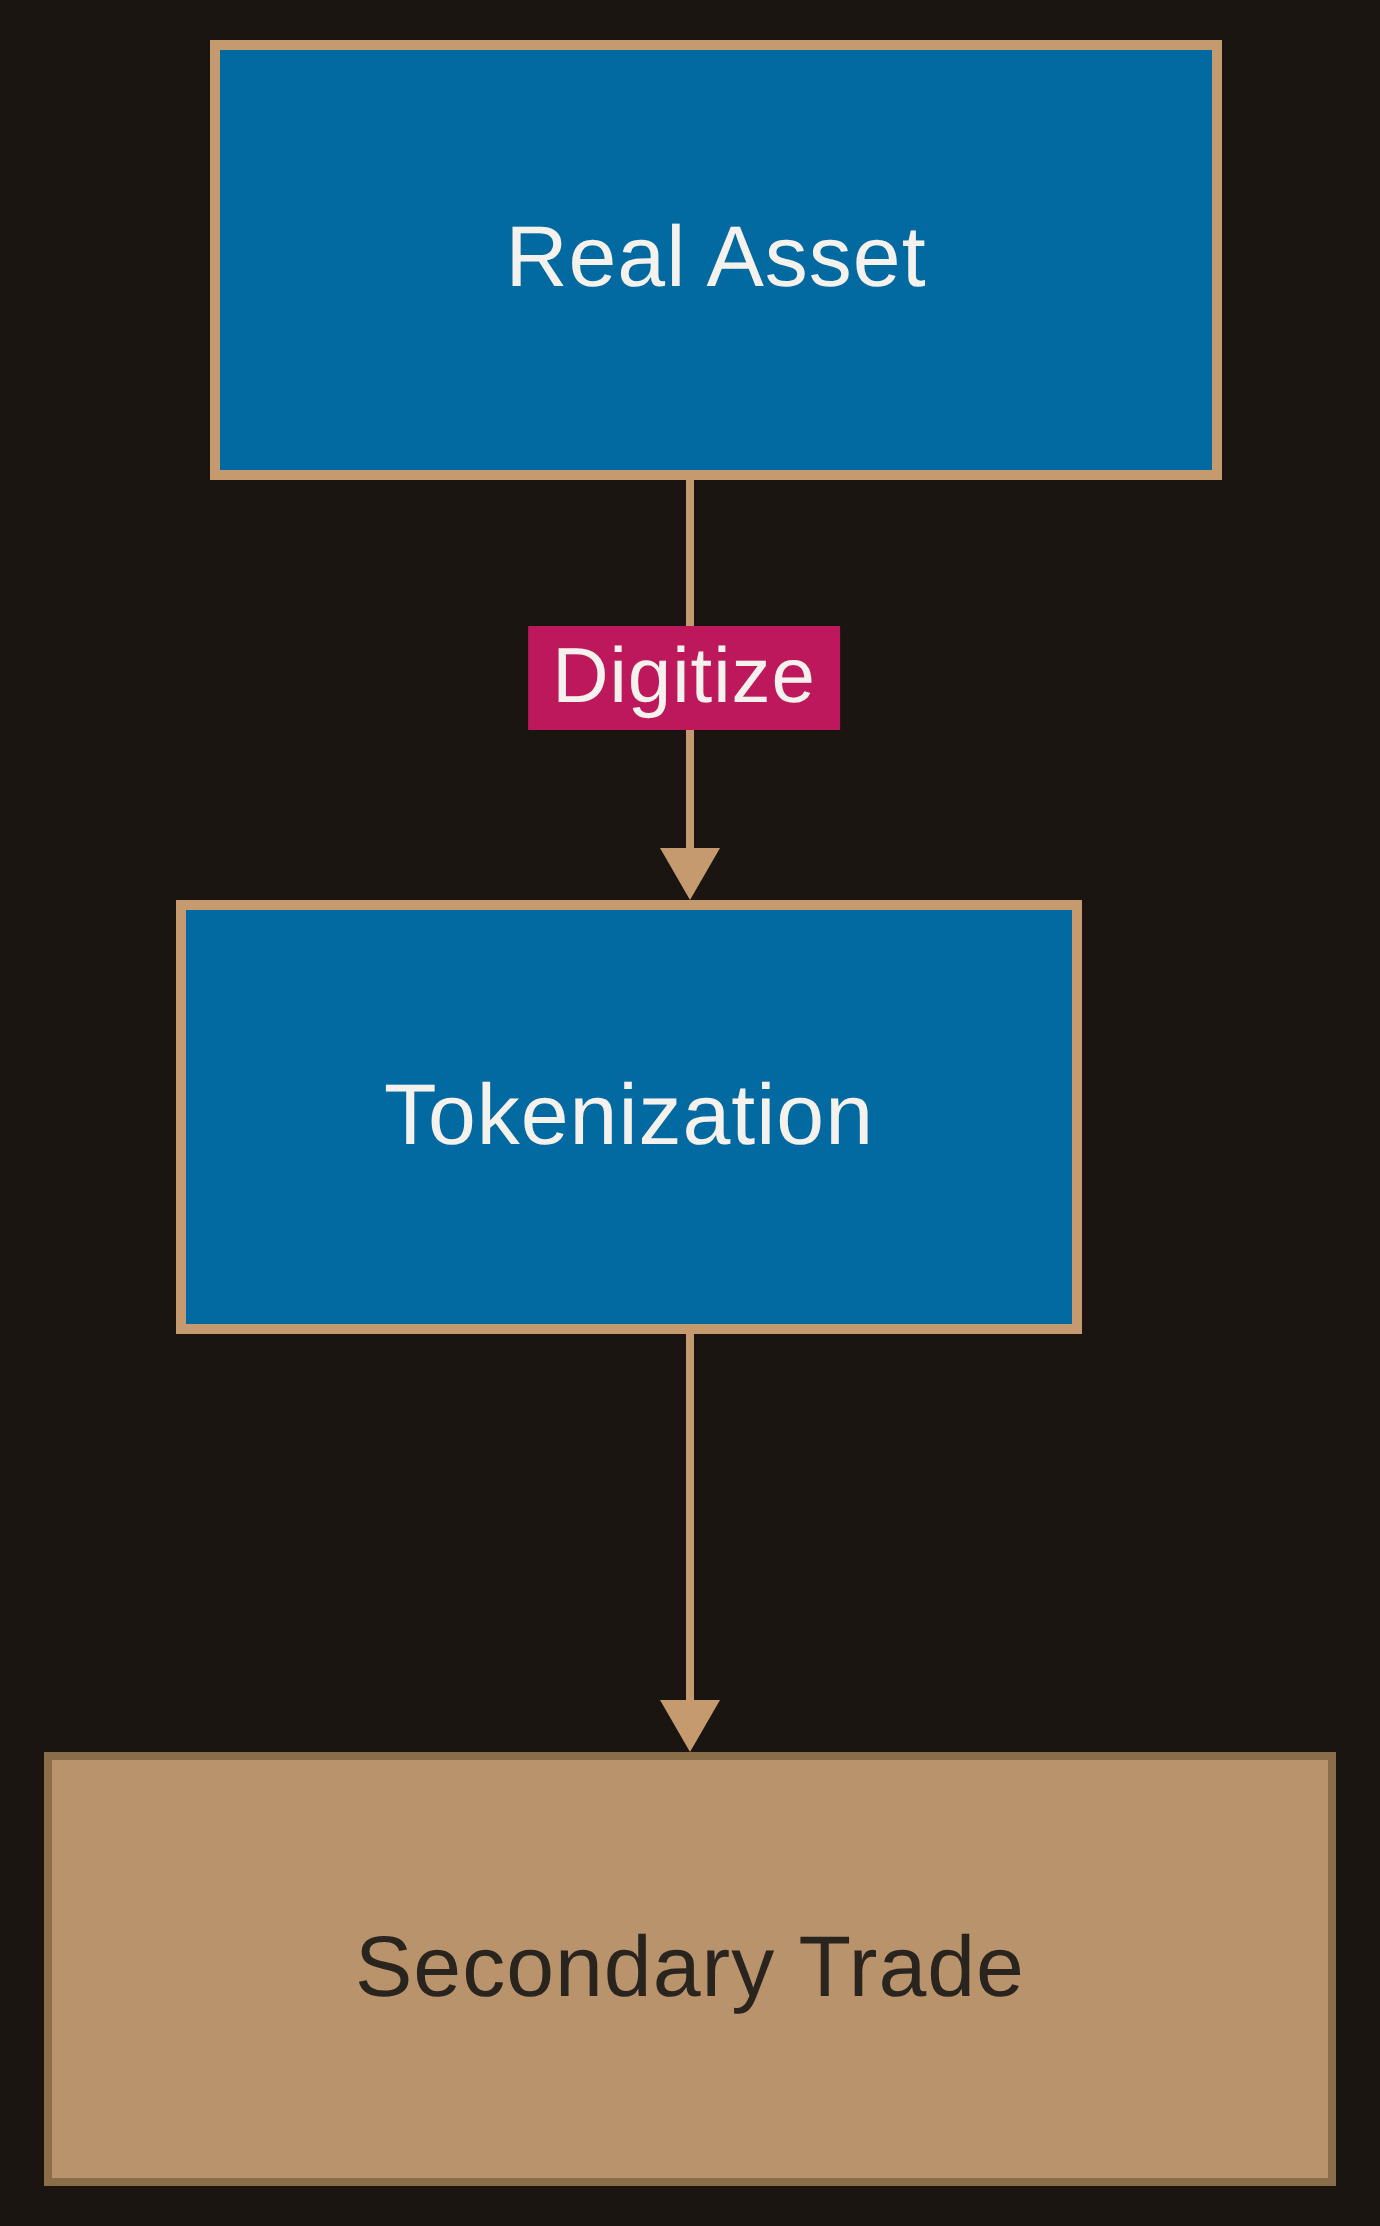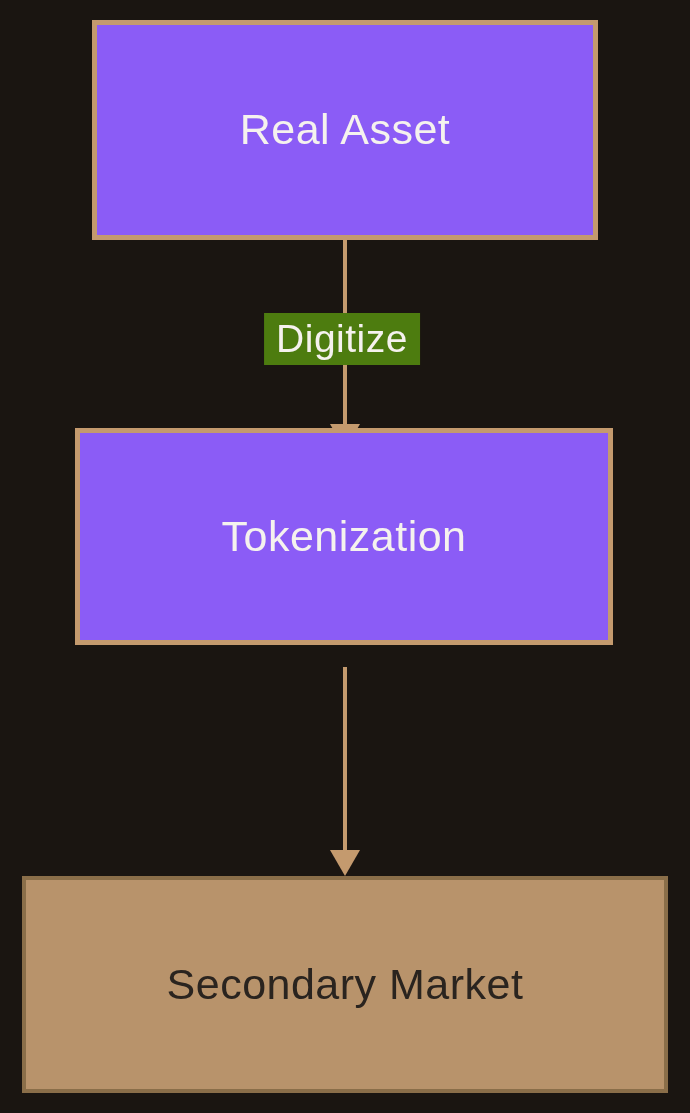--- a/index.html
+++ b/index.html
@@ -29,43 +29,44 @@
   .node {
     position: absolute;
     box-sizing: border-box;
     display: flex;
     align-items: center;
     justify-content: center;
     z-index: 2;
     text-align: center;
   }
   .node.dark {
-    background: #8b5cf6;
+    background: #0369a1;
     border: 5px solid #c49a6e;
     color: #f5f2ee;
+    margin-left: 13px;
   }
   .node.tan {
     background: #b8936b;
     border: 4px solid #8a6e49;
     color: #2a241f;
   }
   .node-label {
     font-size: 43px;
     font-weight: 400;
     letter-spacing: 0.5px;
     line-height: 1.1;
   }
   .node-real-asset   { left: 92px;  top: 20px;  width: 506px; height: 220px; }
-  .node-tokenization { left: 75px;  top: 428px; width: 538px; height: 217px; }
+  .node-tokenization { left: 75px;  top: 450px; width: 453px; height: 217px; }
   .node-secondary    { left: 22px;  top: 876px; width: 646px; height: 217px; }
   .edge-label {
     position: absolute;
     z-index: 3;
     transform: translate(-50%, -50%);
-    background: #4d7c0f;
+    background: #be185d;
     color: #f5f2ee;
     font-size: 39px;
     font-weight: 400;
     letter-spacing: 0.5px;
     padding: 4px 12px;
     white-space: nowrap;
   }
   .edge-label-digitize { left: 342px; top: 339px; }
   .edge-label-trade    { left: 342px; top: 763px; }
 </style>
@@ -89,19 +90,19 @@
 
   <div class="node dark node-real-asset">
     <span class="node-label">Real Asset</span>
   </div>
 
   <div class="node dark node-tokenization">
     <span class="node-label">Tokenization</span>
   </div>
 
   <div class="node tan node-secondary">
-    <span class="node-label">Secondary Market</span>
+    <span class="node-label">Secondary Trade</span>
   </div>
 
   <div class="edge-label edge-label-digitize">Digitize</div>
 
 
 </div>
 
 </body></html>

